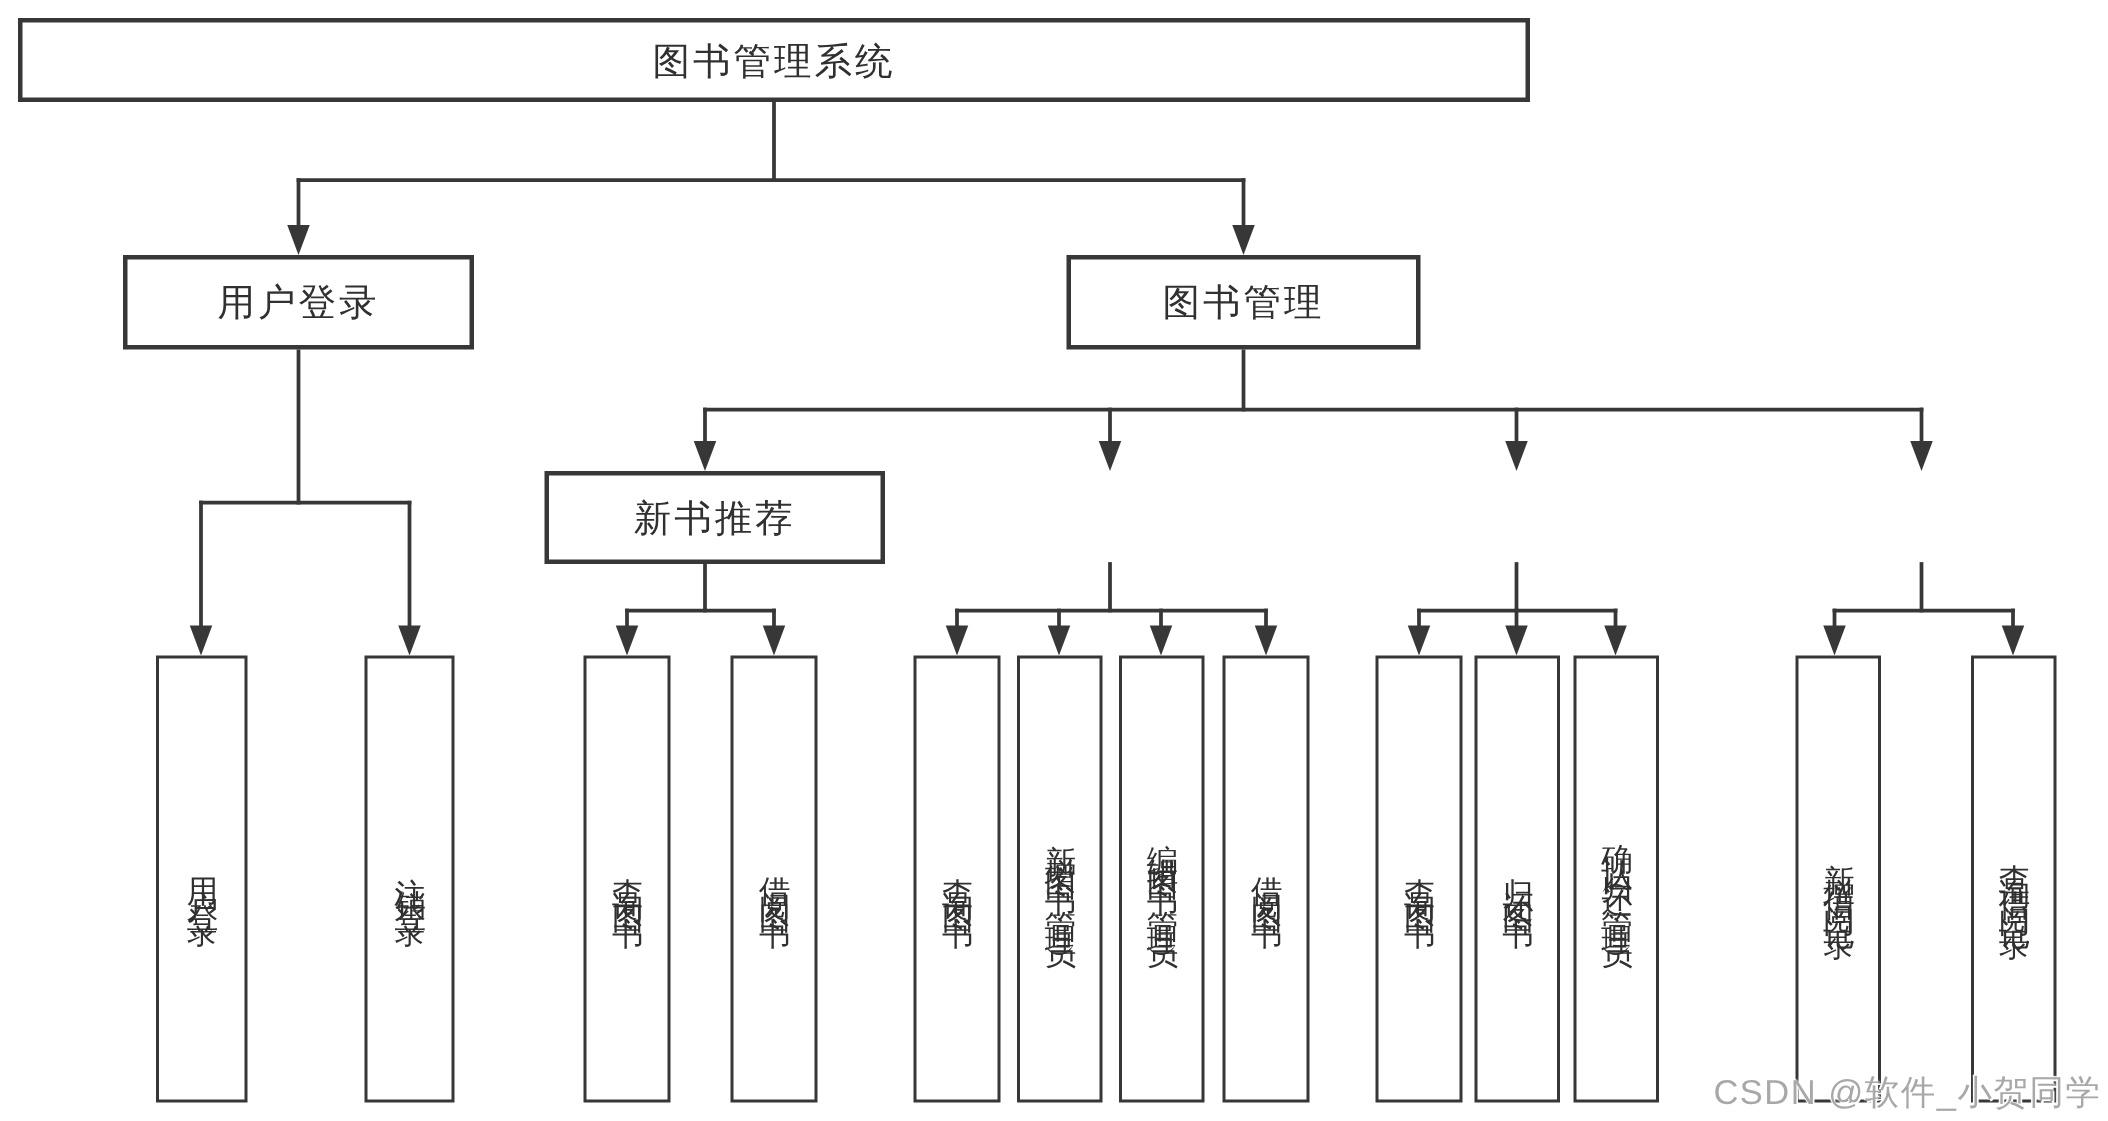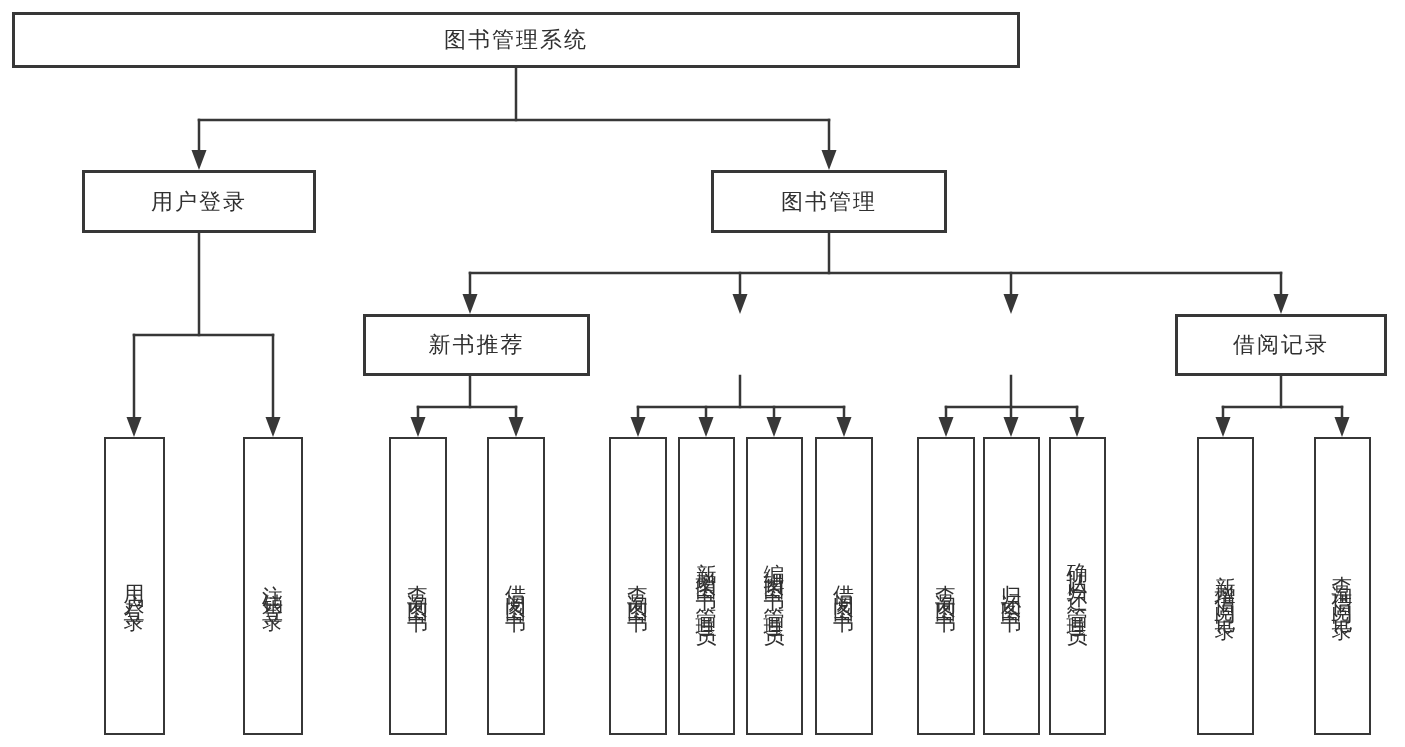--- a/index.html
+++ b/index.html
@@ -28,21 +28,21 @@
     position: absolute;
     box-sizing: border-box;
     border: 3px solid var(--line);
     background: var(--bg);
     color: var(--text);
     display: flex;
     align-items: center;
     justify-content: center;
     text-align: center;
   }
-  .h-node { font-size: 22px; letter-spacing: 2px; }
+  .h-node { font-size: 25px; letter-spacing: 2px; }
   .leaf { top: 437px; height: 298px; border-width: 2.5px; }
   .v-text {
     writing-mode: vertical-rl;
     text-orientation: mixed;
     font-size: 21px;
     letter-spacing: 9px;
     line-height: 1.1;
     color: var(--text);
   }
   .watermark {
@@ -137,23 +137,20 @@
   <div class="node h-node" style="left:82px;top:170px;width:234px;height:63px">
     <span>用户登录</span>
   </div>
   <div class="node h-node" style="left:711px;top:170px;width:236px;height:63px">
     <span>图书管理</span>
   </div>
 
   <div class="node h-node" style="left:363px;top:314px;width:227px;height:62px">
     <span>新书推荐</span>
   </div>
-  <div class="node h-node" style="left:1175px;top:314px;width:212px;height:62px">
-    <span>借阅记录</span>
-  </div>
 
   <div class="node leaf" style="left:104px;width:61px">
     <span class="v-text">用户登录</span>
   </div>
   <div class="node leaf" style="left:243px;width:60px">
     <span class="v-text">注销登录</span>
   </div>
 
   <div class="node leaf" style="left:389px;width:58px">
     <span class="v-text">查询图书</span>
@@ -185,14 +182,15 @@
     <span class="v-text">确认归还（管理员）</span>
   </div>
 
   <div class="node leaf" style="left:1197px;width:57px">
     <span class="v-text">新增借阅记录</span>
   </div>
   <div class="node leaf" style="left:1314px;width:57px">
     <span class="v-text">查询借阅记录</span>
   </div>
 
+  <div class="watermark">CSDN @软件_小贺同学</div>
 
 </div>
 
 </body></html>

